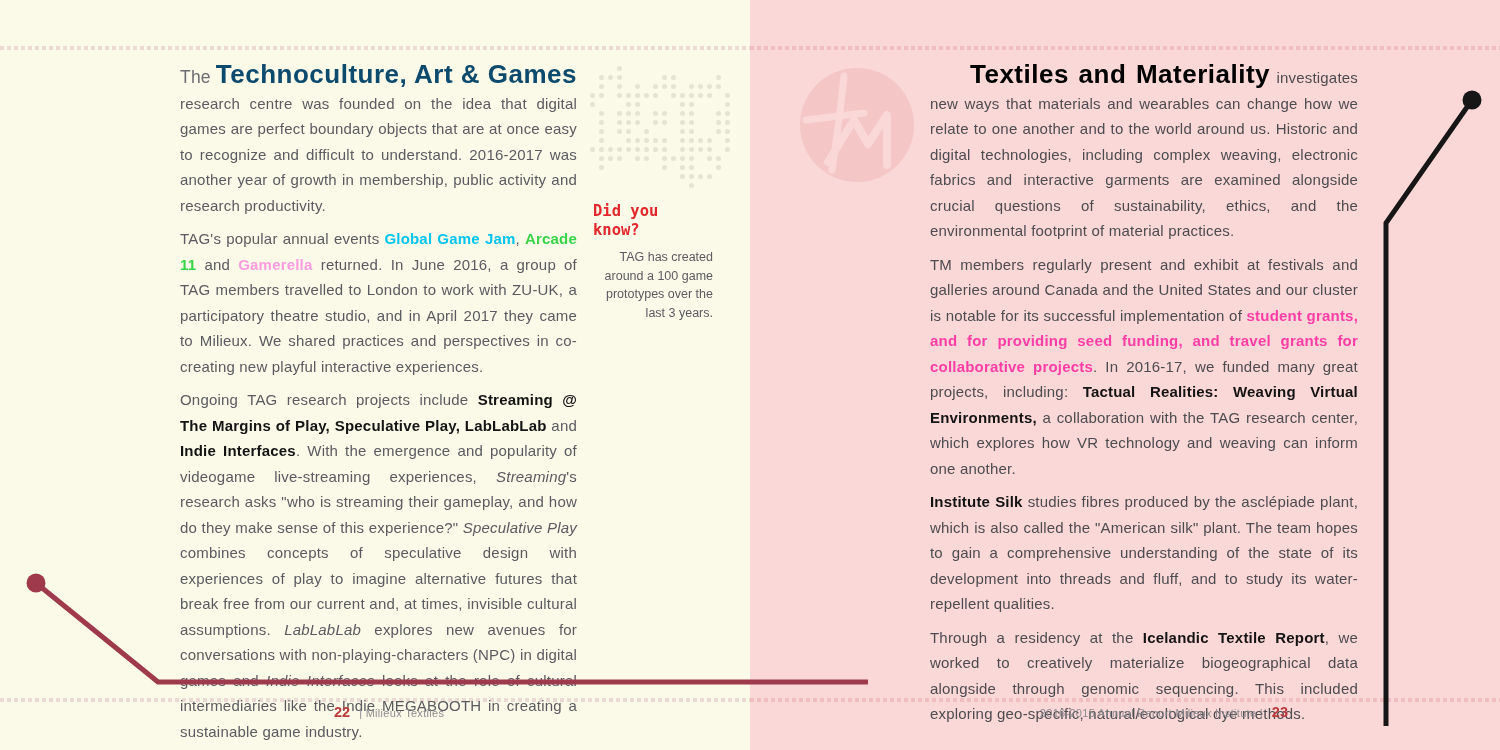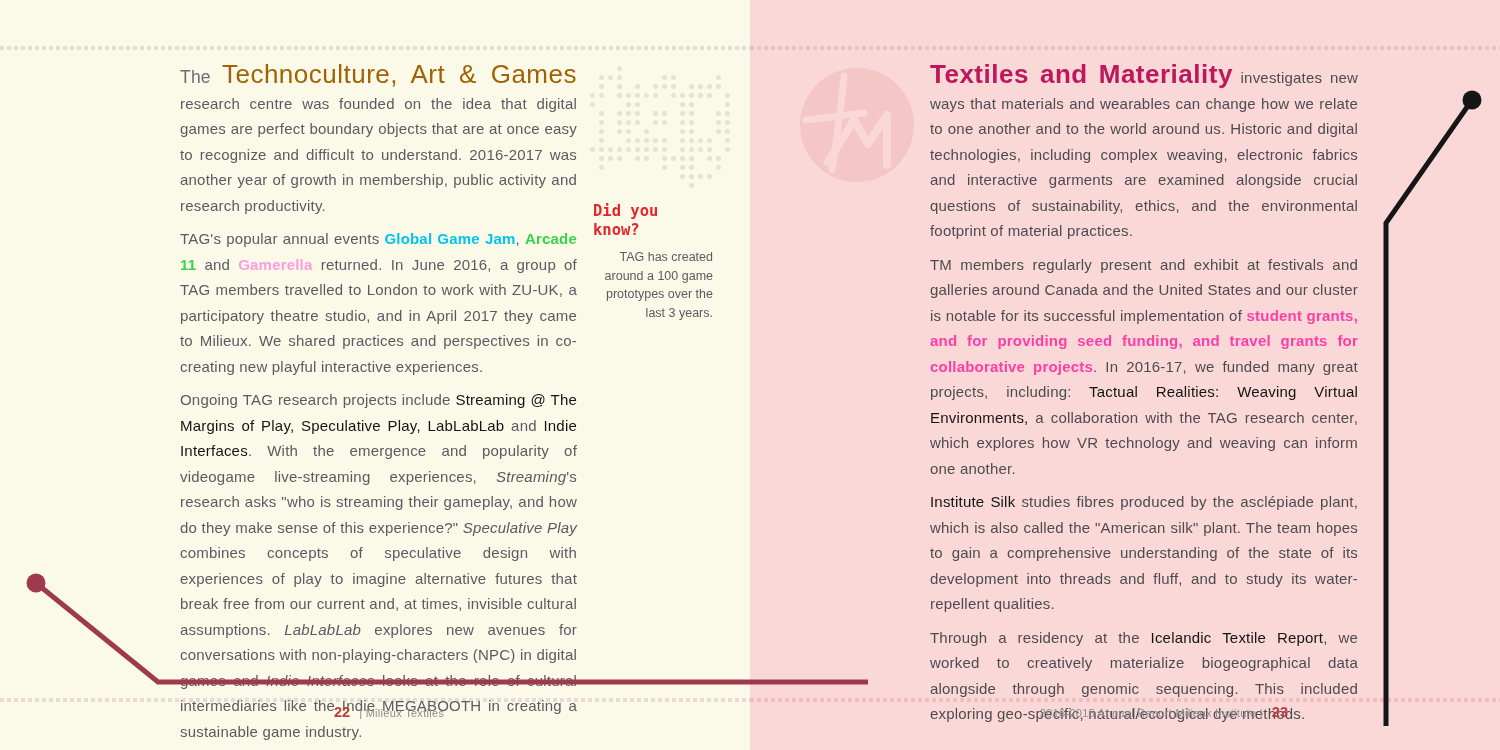--- a/index.html
+++ b/index.html
@@ -20,27 +20,27 @@
   .content { position:absolute; top:60px; }
   .content-left  { left:180px; width:397px; }
   .content-right { left:180px; width:428px; }
 
   .para { font-size:15px; line-height:25.5px; text-align:justify; color:#5B5A60;
           margin-bottom:8px; letter-spacing:0.2px; }
   .page-right .para { color:#4C4B50; }
 
   .seg { white-space:pre-wrap; }
   .seg.lead    { font-size:17.5px; color:#6E6D73; }
-  .seg.tpurple { font-weight:400; font-size:26px; color:#a16207; letter-spacing:0.5px; line-height:1.1; }
-  .seg.tteal   { font-weight:700; font-size:26px; color:#be185d; letter-spacing:0.5px; line-height:1.1; }
+  .seg.tpurple { font-weight:700; font-size:26px; color:#0c4a6e; letter-spacing:0.5px; line-height:1.1; }
+  .seg.tteal   { font-weight:700; font-size:26px; color:#000000; letter-spacing:0.5px; line-height:1.1;margin-left:40px; }
   .seg.cyan    { font-weight:700; color:#00C4EE; }
   .seg.green   { font-weight:700; color:#37D447; }
   .seg.pink    { font-weight:700; color:#FF9BDF; }
   .seg.magenta { font-weight:700; color:#FF3DA6; }
-  .seg.bold    { font-weight:400; color:#141414; }
+  .seg.bold    { font-weight:700; color:#141414; }
   .seg.italic  { font-style:italic; }
 
   .dyk { position:absolute; left:593px; top:202px; width:120px; }
   .dyk-title { font-family:"DejaVu Sans Mono", monospace; font-weight:700; font-size:15.5px;
                line-height:1.25; color:#E2262B; white-space:pre-line; margin-bottom:7px; }
   .dyk-body  { font-size:12.5px; line-height:1.5; color:#5B5A60;text-align:right; }
 
   .dots { position:absolute; left:588px; top:64px; }
   .dot-row { display:flex; height:9px; }
   .dot-cell { width:9px; height:9px; display:flex; align-items:center; justify-content:center; }

